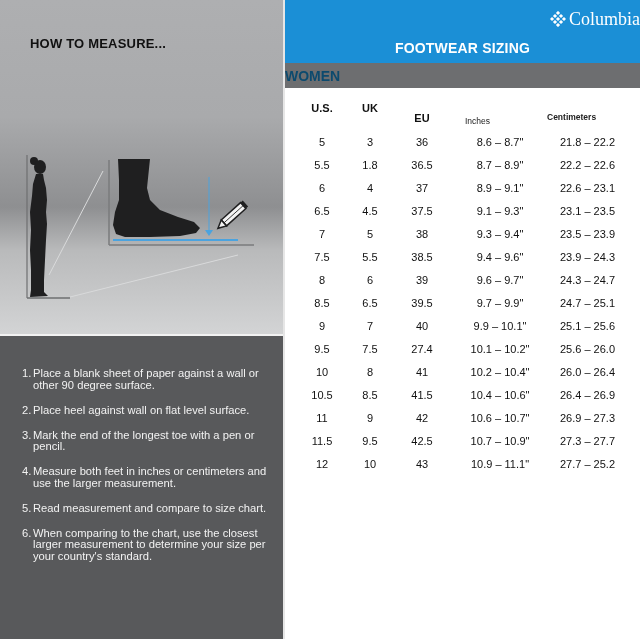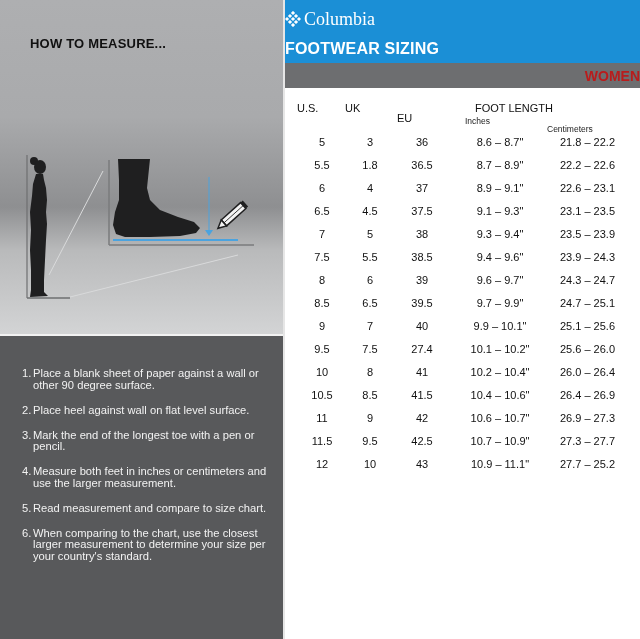--- a/index.html
+++ b/index.html
@@ -18,30 +18,30 @@
 
   .illus { position:absolute; left:0; top:140px; width:283px; height:170px; }
 
   .steps { position:absolute; left:22px; top:368px; width:250px; color:#f2f2f2;
     font-size:11.2px; line-height:11.5px; list-style:none; }
   .steps li { position:relative; padding-left:11px; margin-bottom:13.5px; }
   .steps li .num { position:absolute; left:0; top:0; }
 
   .right { position:absolute; left:285px; top:0; width:355px; height:639px; background:#fff; }
   .brand-bar { position:absolute; left:0; top:0; width:355px; height:63px; background:#1b8fd6; }
-  .brand { position:absolute; left:0; top:9px; width:355px; text-align:left; color:#fff;
+  .brand { position:absolute; left:0; top:9px; width:355px; text-align:right; color:#fff;
     font-family:"Liberation Serif", "DejaVu Serif", serif; font-size:18px; }
   .brand .logo { display:inline-block; width:16px; height:16px; vertical-align:-2px; margin-right:3px; }
-  .sizing-title { position:absolute; left:0; top:40px; width:355px; text-align:left;
-    color:#fff; font-weight:bold; font-size:16px; letter-spacing:0.2px; }
+  .sizing-title { position:absolute; left:0; top:40px; width:355px; text-align:center;
+    color:#fff; font-weight:bold; font-size:14px; letter-spacing:0.2px; }
   .women-bar { position:absolute; left:0; top:63px; width:355px; height:25px; background:#6d6e70; }
-  .women-title { position:absolute; left:0; top:68px; width:355px; text-align:right;
-    color:#b91c1c; font-weight:bold; font-size:14px; }
-
-  .th { position:absolute; font-weight:normal; font-size:11px; color:#111; text-align:left; }
+  .women-title { position:absolute; left:0; top:68px; width:355px; text-align:left;
+    color:#0c4a6e; font-weight:bold; font-size:14px; }
+
+  .th { position:absolute; font-weight:bold; font-size:11px; color:#111; text-align:center; }
   .sub { position:absolute; font-size:8.5px; color:#222; text-align:left; }
 
   .rows { position:absolute; left:0; top:136px; width:355px; }
   .row { position:relative; height:23px; font-size:11px; color:#111; }
   .row span { position:absolute; top:0; text-align:center; }
   .c-us { left:12px; width:50px; }
   .c-uk { left:60px; width:50px; }
   .c-eu { left:112px; width:50px; }
   .c-in { left:175px; width:80px; }
   .c-cm { left:260px; width:85px; }
@@ -117,23 +117,22 @@
       </g>
     </svg><span>Columbia</span>
   </div>
   <div class="sizing-title">FOOTWEAR SIZING</div>
   <div class="women-bar"></div>
   <div class="women-title">WOMEN</div>
 
   <div class="th" style="left:12px; width:50px; top:102px;">U.S.</div>
   <div class="th" style="left:60px; width:50px; top:102px;">UK</div>
   <div class="th" style="left:112px; width:50px; top:112px;">EU</div>
-  <div class="th" style="left:190px; width:140px; top:102px;">FOOT LENGTH</div>
   <div class="sub" style="left:180px; width:70px; top:116px;">Inches</div>
-  <div class="sub" style="left:262px; width:85px; top:124px;">Centimeters</div>
+  <div class="sub" style="left:262px; width:85px; top:112px;font-weight:bold;">Centimeters</div>
 
   <div class="rows">
     <div class="row">
         <span class="c-us">5</span>
         <span class="c-uk">3</span>
         <span class="c-eu">36</span>
         <span class="c-in">8.6 – 8.7"</span>
         <span class="c-cm">21.8 – 22.2</span>
       </div>
     <div class="row">

